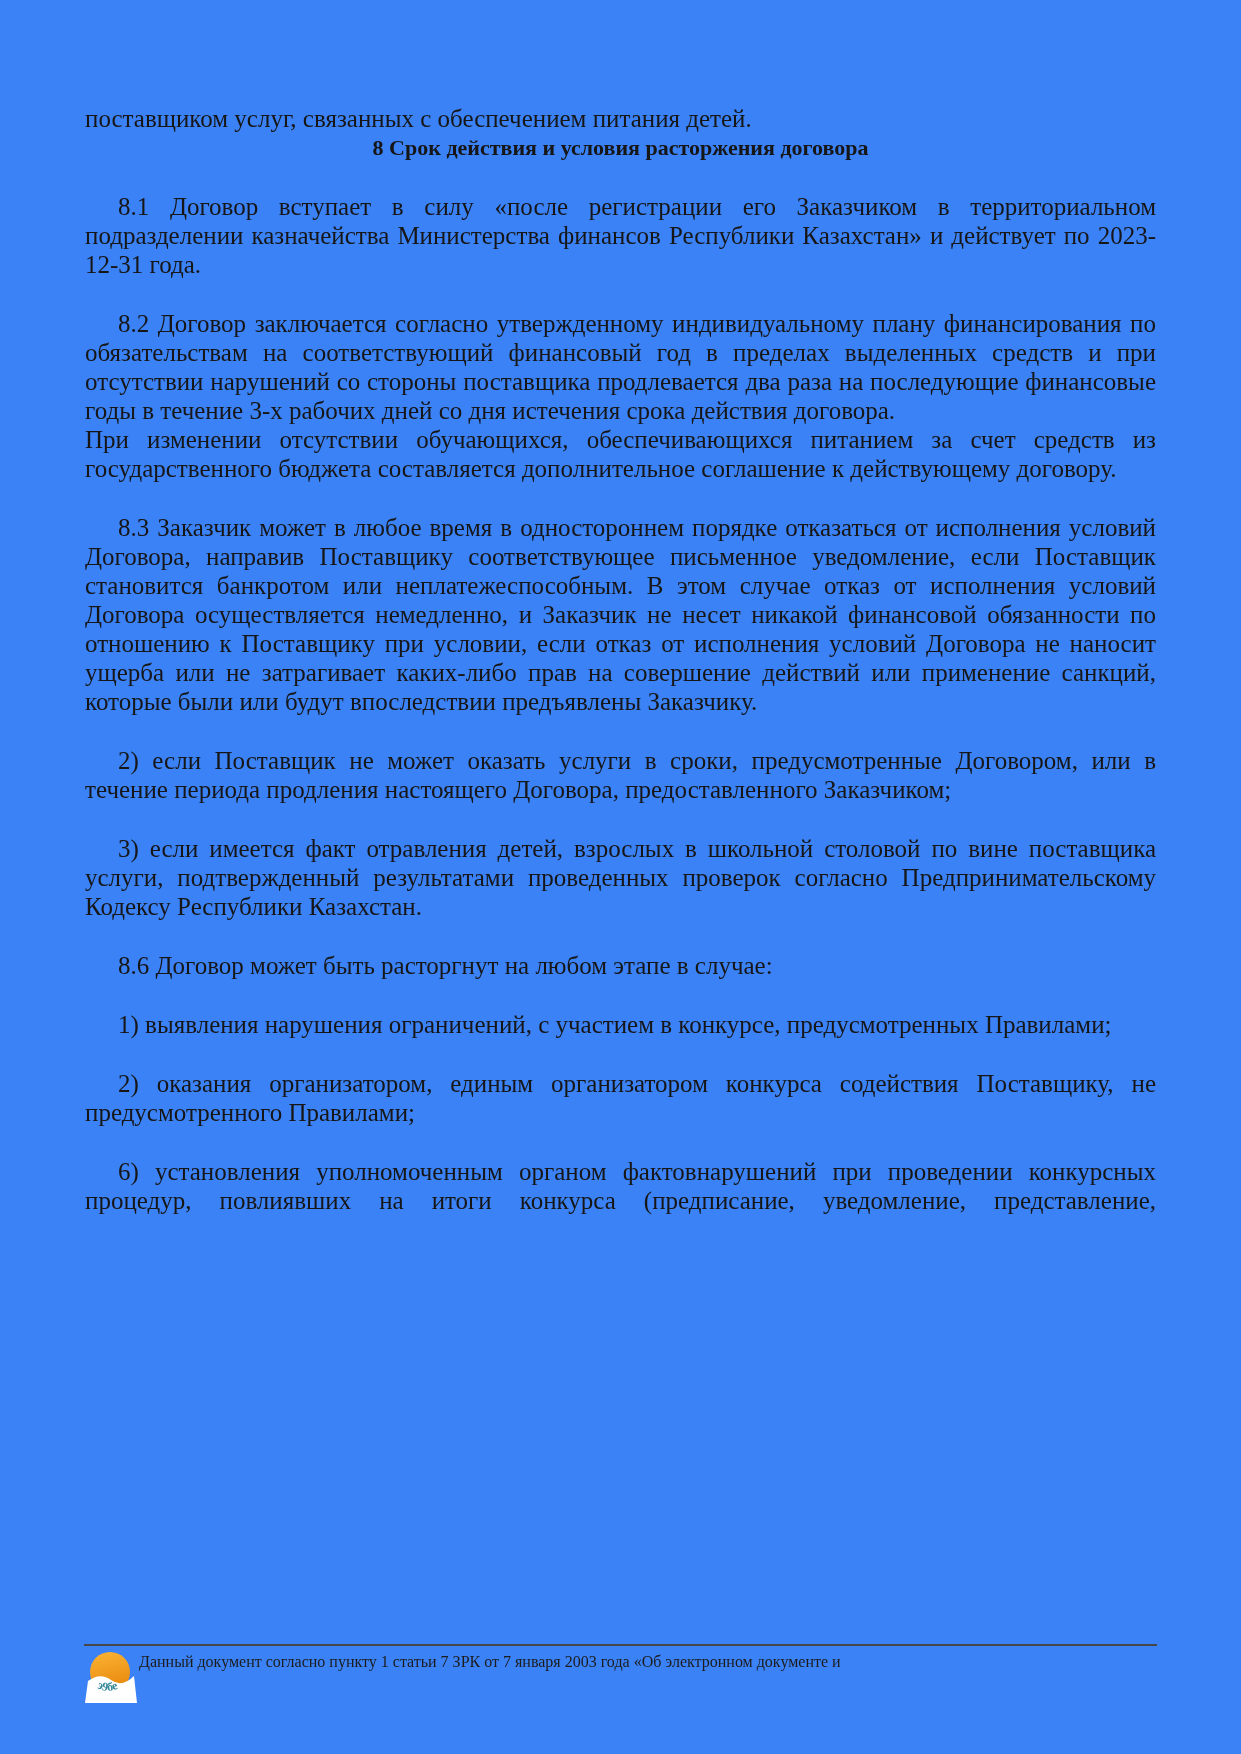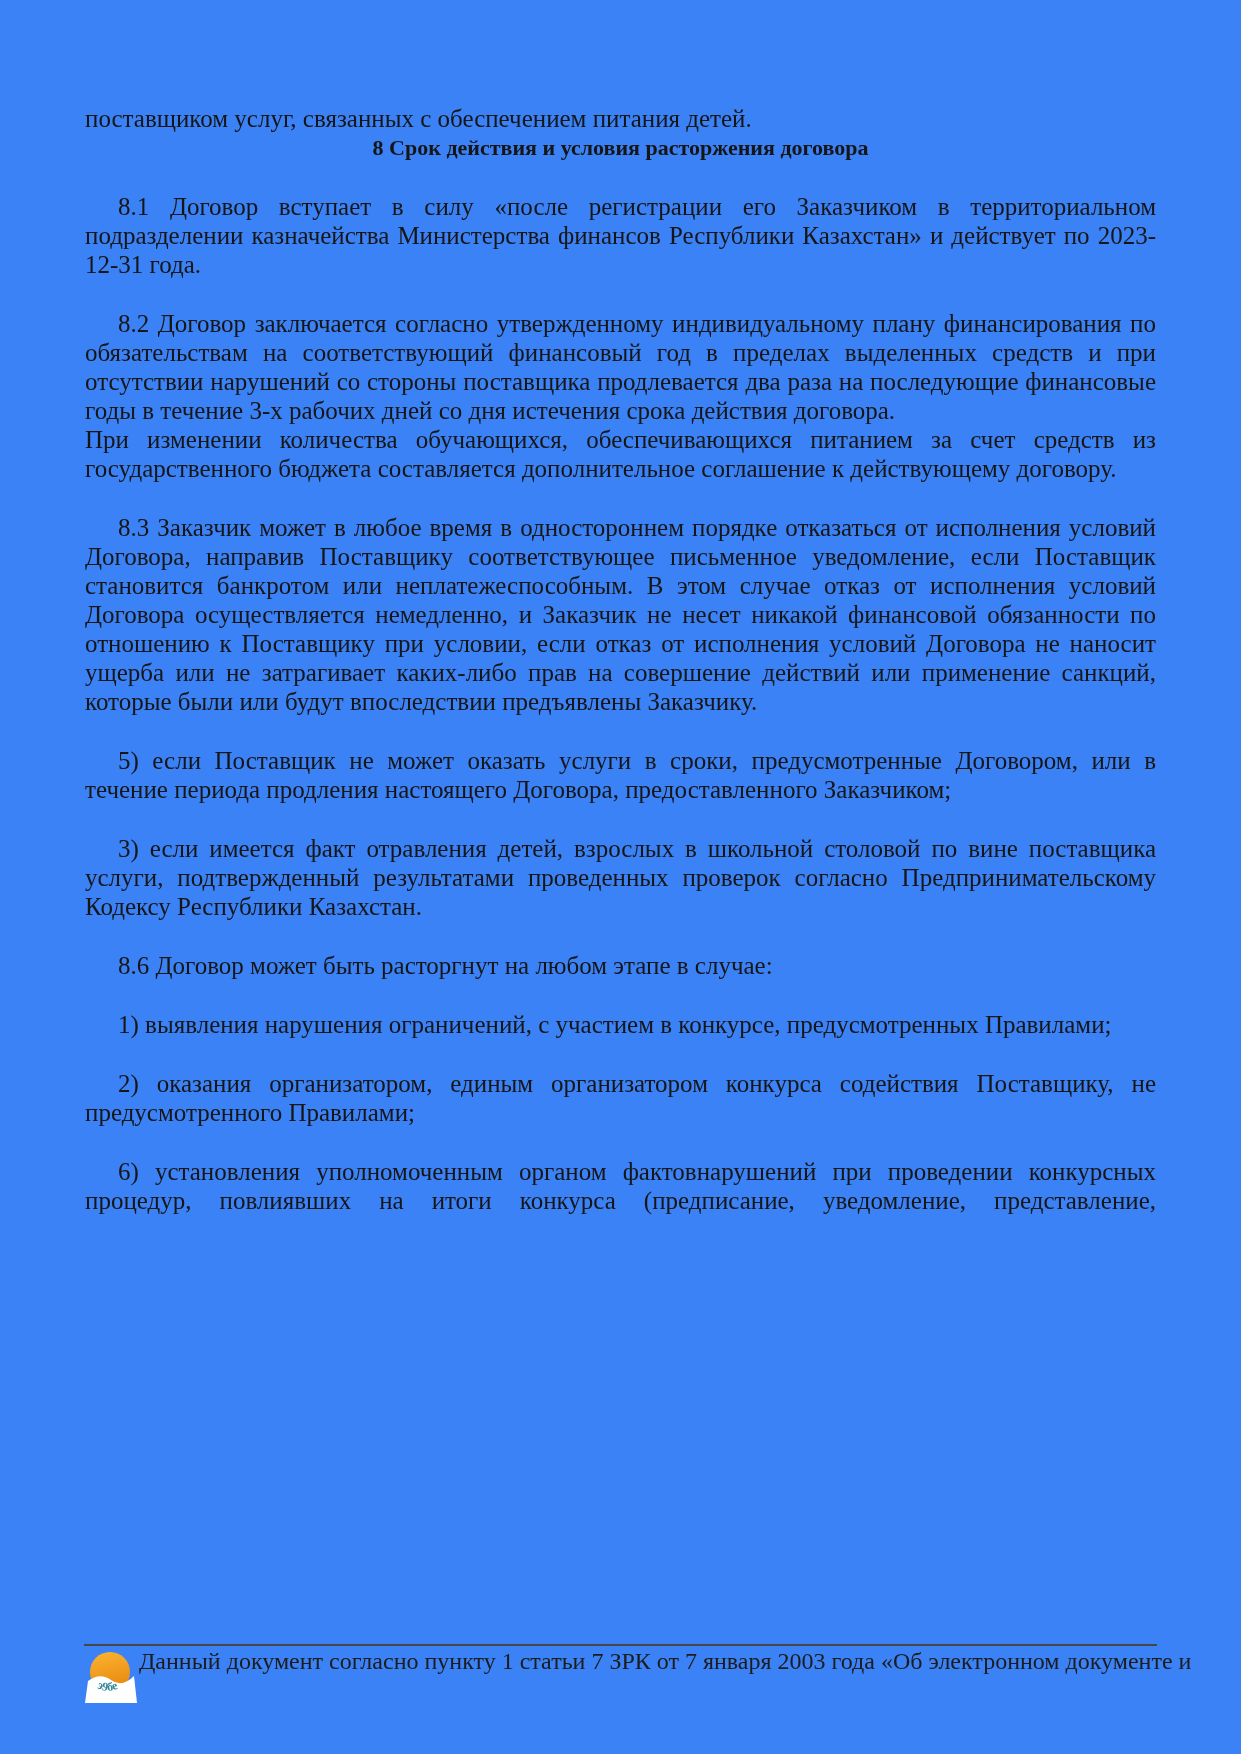--- a/index.html
+++ b/index.html
@@ -68,48 +68,48 @@
     align-items: flex-start;
   }
   .stamp-icon-wrap {
     flex: 0 0 auto;
     width: 52px;
     height: 52px;
     margin-top: 1px;
   }
   .footer-text {
     margin-left: 2px;
-    font-size: 24px;
+    font-size: 16px;
     line-height: 23.5px;
     color: #1c1c1c;
     white-space: nowrap;
     text-align: center;
   }
 </style>
 </head>
 <body>
 
 <div class="page">
 
   <div class="content">
     <p class="intro-line">поставщиком услуг, связанных с обеспечением питания детей.</p>
 
     <p class="section-heading">8 Срок действия и условия расторжения договора</p>
 
     <p class="para">8.1 Договор вступает в силу «после регистрации его Заказчиком в территориальном подразделении казначейства Министерства финансов Республики Казахстан» и действует по 2023-12-31 года.</p>
 
     <p class="para">8.2 Договор заключается согласно утвержденному индивидуальному плану финансирования по обязательствам на соответствующий финансовый год в пределах выделенных средств и при отсутствии нарушений со стороны поставщика продлевается два раза на последующие финансовые годы в течение 3-х рабочих дней со дня истечения срока действия договора.</p>
 
-    <p class="para attached">При изменении количества обучающихся, обеспечивающихся питанием за счет средств из государственного бюджета составляется дополнительное соглашение к действующему договору.</p>
+    <p class="para attached">При изменении отсутствии обучающихся, обеспечивающихся питанием за счет средств из государственного бюджета составляется дополнительное соглашение к действующему договору.</p>
 
     <p class="para">8.3 Заказчик может в любое время в одностороннем порядке отказаться от исполнения условий Договора, направив Поставщику соответствующее письменное уведомление, если Поставщик становится банкротом или неплатежеспособным. В этом случае отказ от исполнения условий Договора осуществляется немедленно, и Заказчик не несет никакой финансовой обязанности по отношению к Поставщику при условии, если отказ от исполнения условий Договора не наносит ущерба или не затрагивает каких-либо прав на совершение действий или применение санкций, которые были или будут впоследствии предъявлены Заказчику.</p>
 
 
 
-    <p class="para">5) если Поставщик не может оказать услуги в сроки, предусмотренные Договором, или в течение периода продления настоящего Договора, предоставленного Заказчиком;</p>
+    <p class="para">2) если Поставщик не может оказать услуги в сроки, предусмотренные Договором, или в течение периода продления настоящего Договора, предоставленного Заказчиком;</p>
 
 
     <p class="para">3) если имеется факт отравления детей, взрослых в школьной столовой по вине поставщика услуги, подтвержденный результатами проведенных проверок согласно Предпринимательскому Кодексу Республики Казахстан.</p>
 
     <p class="para">8.6 Договор может быть расторгнут на любом этапе в случае:</p>
 
     <p class="para">1) выявления нарушения ограничений, с участием в конкурсе, предусмотренных Правилами;</p>
 
     <p class="para">2) оказания организатором, единым организатором конкурса содействия Поставщику, не предусмотренного Правилами;</p>
 

